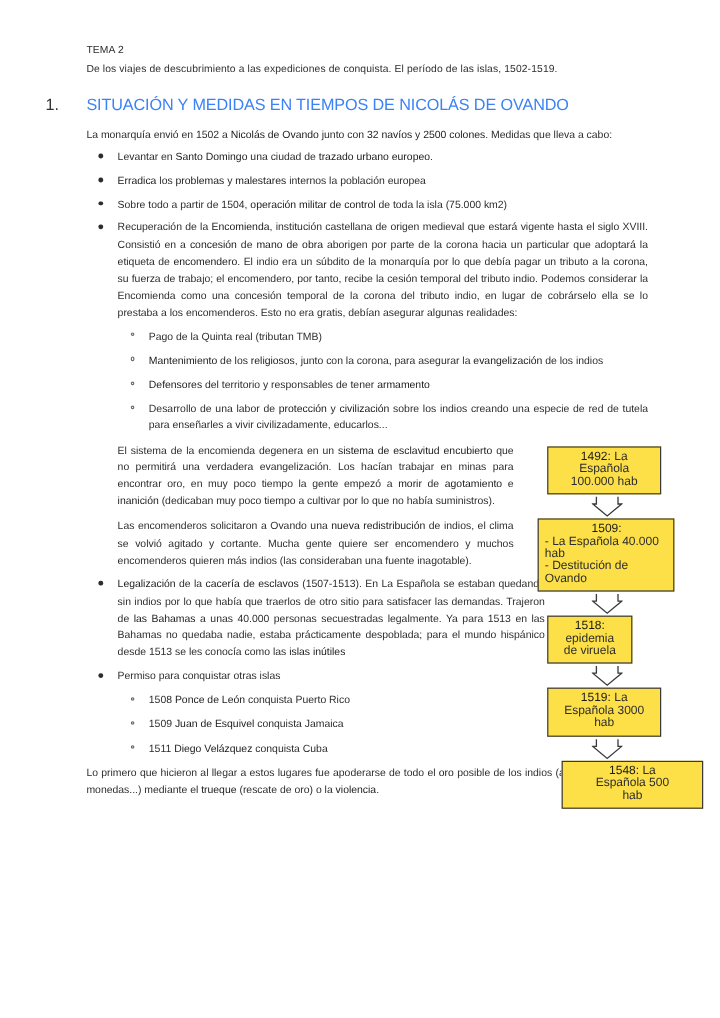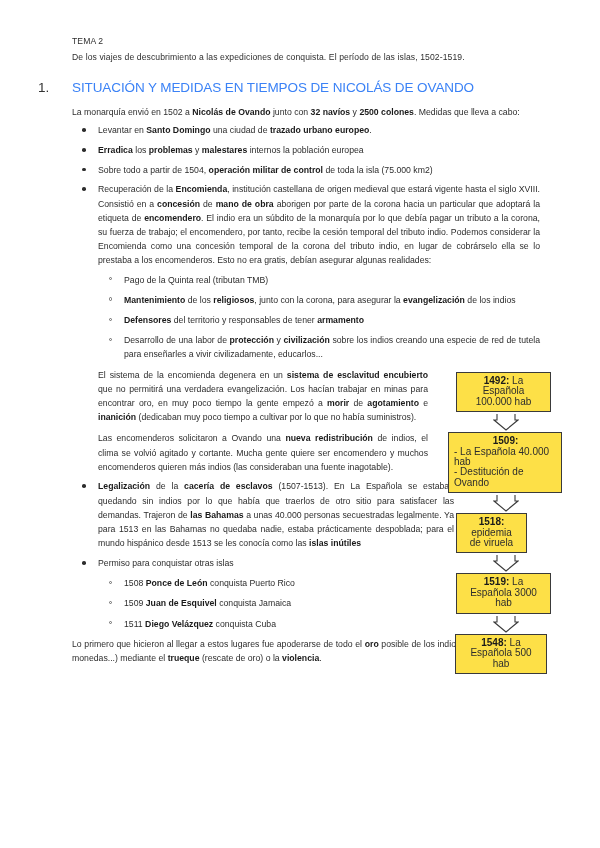--- a/index.html
+++ b/index.html
@@ -58,21 +58,21 @@
   }
 
   
   p.body {
     font-size: 8.7px;
     line-height: 14.2px;
     text-align: justify;
     margin: 0 0 4px 0;
     color: #2d2d2d;
   }
-  b, strong { font-weight: 700; color: #1a1a1a; }
+  b, strong { font-weight: 400; color: #1a1a1a; }
 
   ul.lvl1 {
     list-style: none;
     margin: 0;
     padding: 0;
   }
   ul.lvl1 > li {
     position: relative;
     padding-left: 26px;
     margin-bottom: 5.5px;
@@ -256,21 +256,21 @@
       <div>Española 3000</div>
       <div>hab</div>
     </div>
 
     <div class="tl-arrow">
       <svg width="26" height="18" viewBox="0 0 26 18">
         <path d="M4 1 L4 7 L1 7 L13 17 L25 7 L22 7 L22 1" fill="none" stroke="#3a3a3a" stroke-width="1.1"></path>
       </svg>
     </div>
 
-    <div class="tl-box" style="width:92px;margin-left:7px;">
+    <div class="tl-box" style="width:118px;margin-left:20px;">
       <div><b>1548:</b><span> La</span></div>
       <div>Española 500</div>
       <div>hab</div>
     </div>
 
   </div>
 
 </div>
 
 </body></html>

